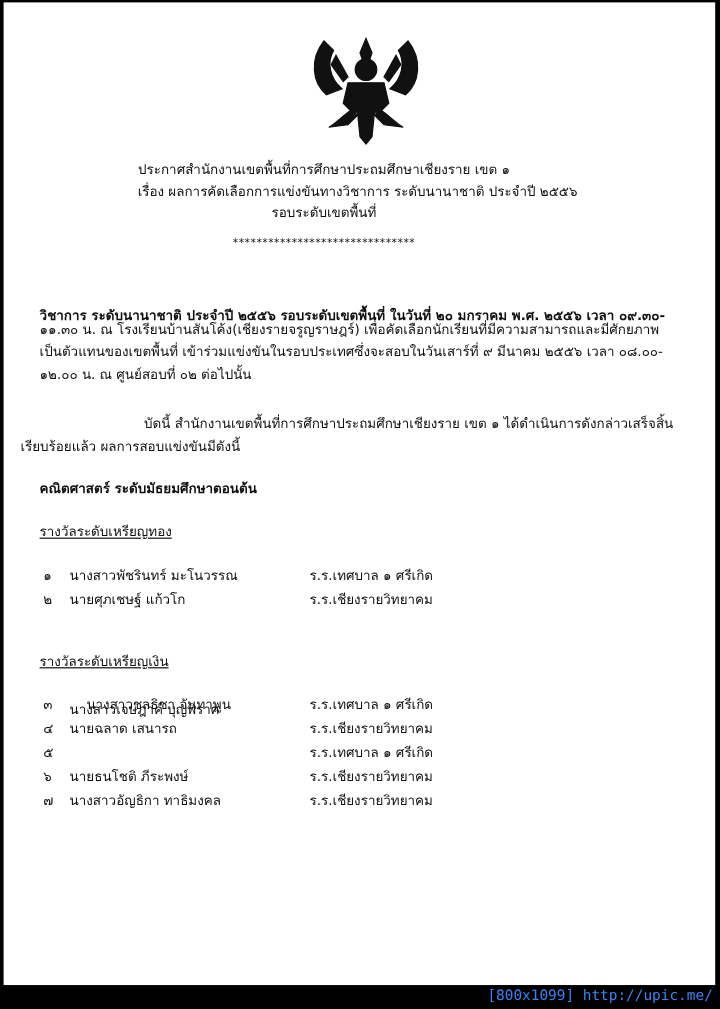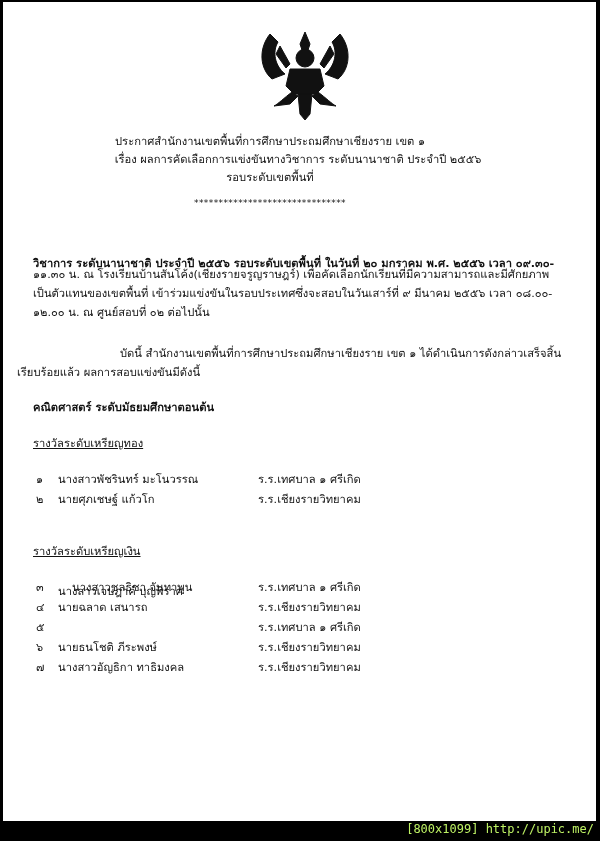--- a/index.html
+++ b/index.html
@@ -8,21 +8,21 @@
     font-family: "DejaVu Sans", sans-serif; color: #111;
   }
   .page {
     position: absolute; left: 3px; top: 2px; width: 593px; height: 819px;
     background: #fff;
   }
   .footer-bar {
     position: absolute; left: 0; top: 821px; width: 600px; height: 20px; background: #000;
   }
   .watermark {
-    position: absolute; right: 6px; top: 1px; color: #bef264;
+    position: absolute; right: 6px; top: 1px; color: #3b82f6;
     font-family: "DejaVu Sans Mono", monospace; font-size: 12px; letter-spacing: 0;
   }
   .emblem { position: absolute; left: 247px; top: 22px; width: 110px; height: 100px; }
   .t { position: absolute; font-size: 11.2px; white-space: nowrap; line-height: 1; }
   .center { left: 0; width: 534px; text-align: center; }
   .b { font-weight: bold; }
   .u { text-decoration: underline; }
   .stars { letter-spacing: 0.4px; font-size: 9px; }
 </style>
 </head>

